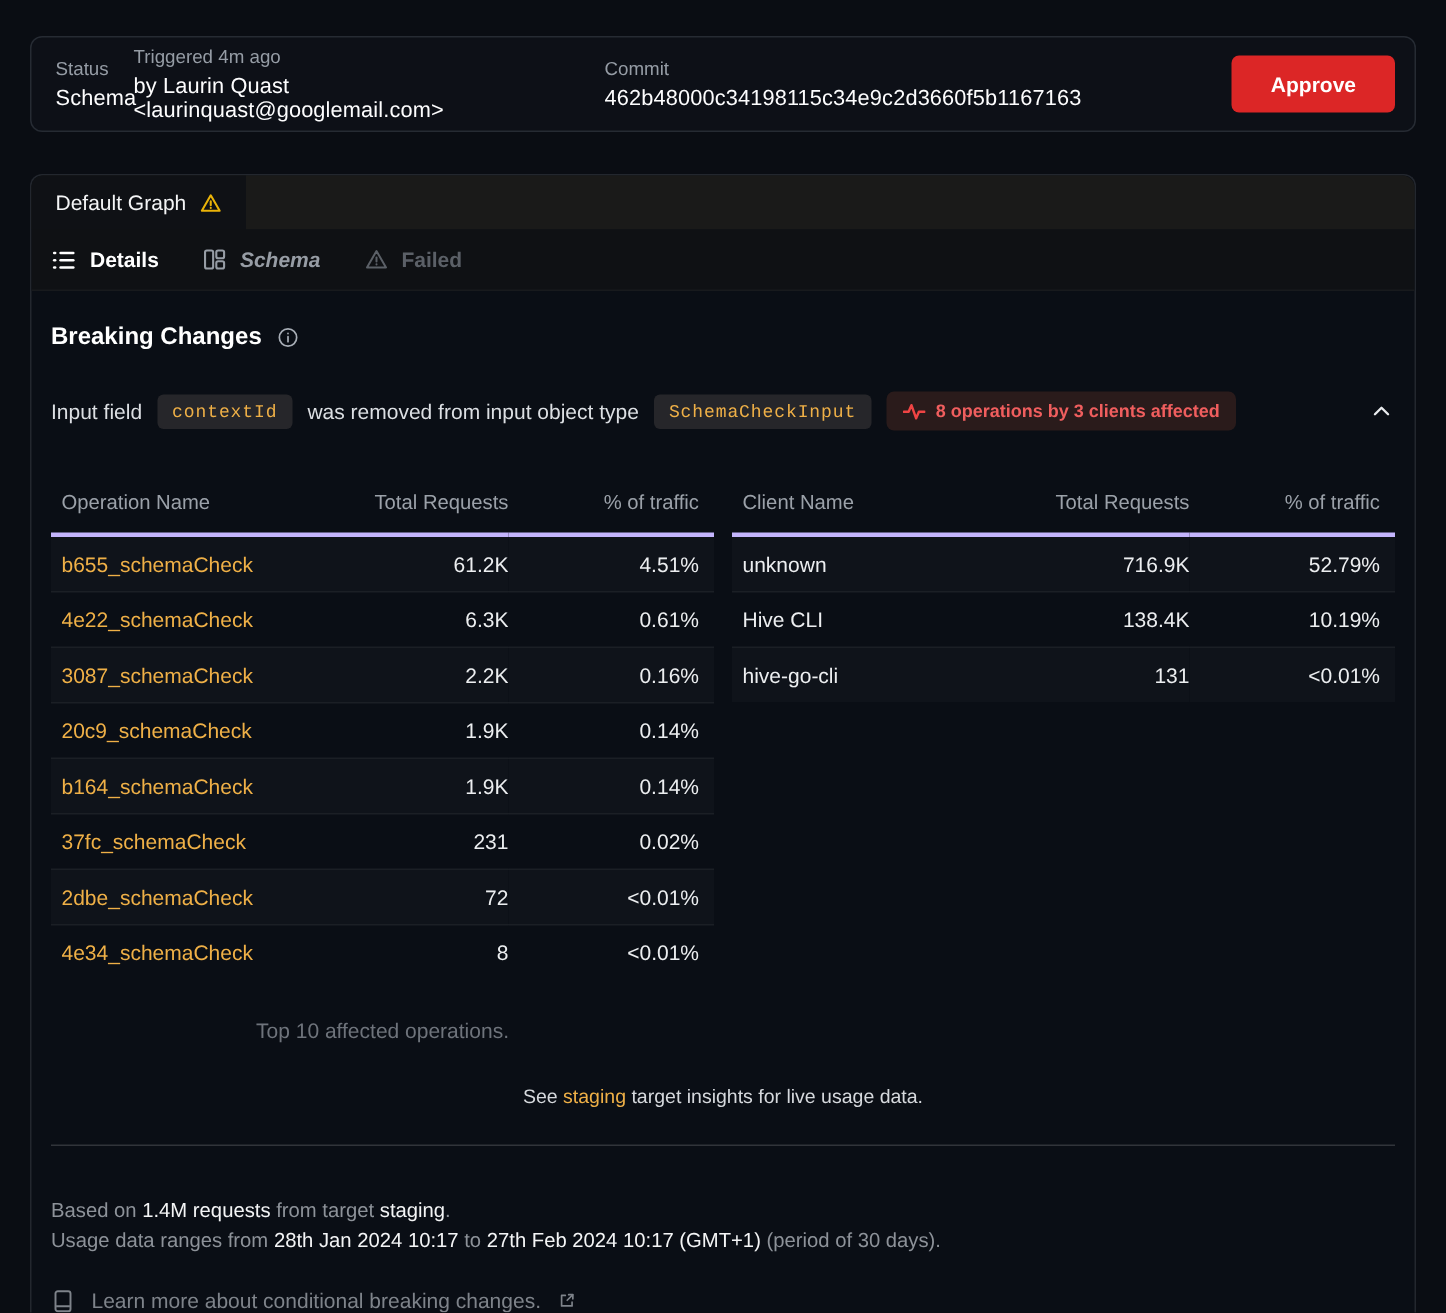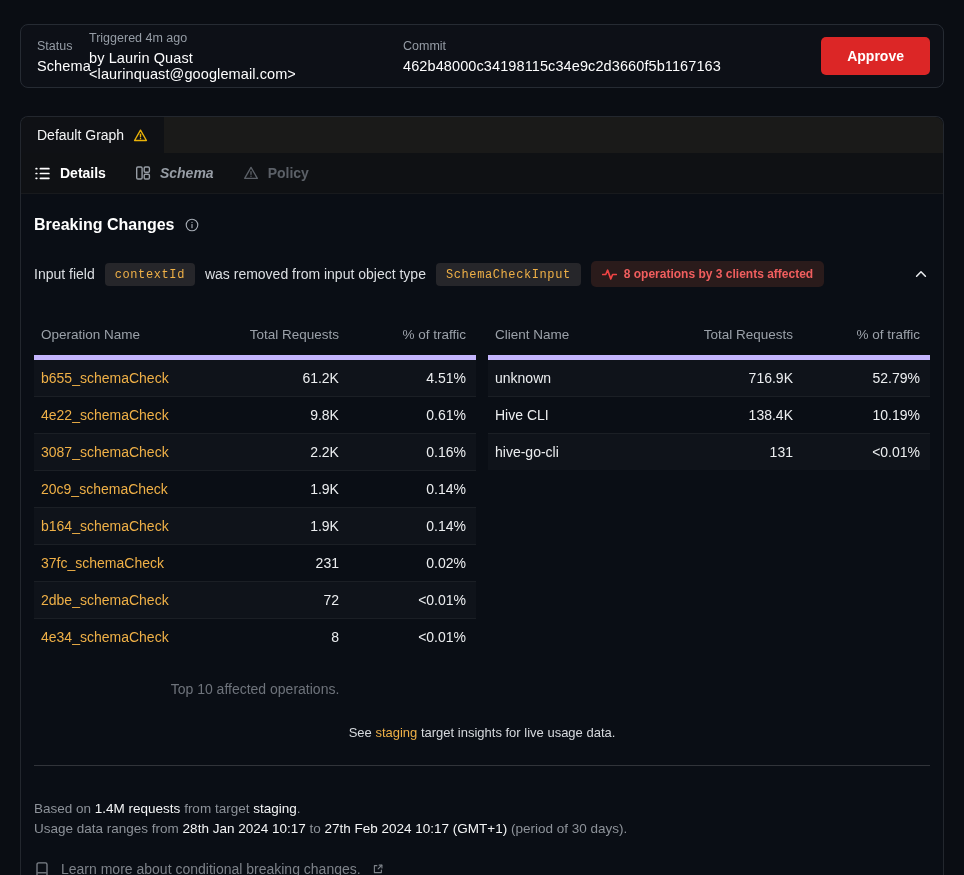--- a/index.html
+++ b/index.html
@@ -116,21 +116,21 @@
   .chevron-btn { margin-left: auto; background: none; border: none; cursor: pointer; display: flex; padding: 2px; }
 
   
   .tables { display: flex; gap: 12px; margin-top: 27px; }
   .twrap { flex: 1; min-width: 0; }
   table { width: 100%; border-collapse: collapse; table-layout: fixed; }
   col.c-name { width: 44%; } col.c-req { width: 25%; } col.c-traffic { width: 31%; }
   th {
     font-size: 13.5px; font-weight: 400; color: #9ba1a9;
     padding: 13px 0 13px;
-    border-bottom: 5px solid #c4b5fd;
+    border-bottom: 3px solid #c4b5fd;
     text-align: right;
   }
   th:first-child { text-align: left; padding-left: 7px; }
   th:last-child, td:last-child { padding-right: 10px; }
   td {
     font-size: 14px; color: #eceef0;
     padding: 10px 0 10px;
     text-align: right;
     white-space: nowrap; overflow: hidden;
   }
@@ -222,21 +222,21 @@
         <span>Schema</span>
       </div>
       <div class="subtab dim">
         <span>
           <svg width="16" height="16" viewBox="0 0 24 24" fill="none" stroke="currentColor" stroke-width="2" stroke-linejoin="round" stroke-linecap="round">
             <path d="M12 3.5 L21.5 20 H2.5 Z"></path>
               <line x1="12" y1="10" x2="12" y2="14"></line>
               <line x1="12" y1="16.8" x2="12" y2="17"></line>
           </svg>
         </span>
-        <span>Policy</span>
+        <span>Failed</span>
       </div>
     </nav>
 
     <div class="content">
 
       <h2 class="section-title">
         <span>Breaking Changes</span>
         <span class="info-icon">
           <svg width="14" height="14" viewBox="0 0 16 16" fill="none" stroke="currentColor" stroke-width="1.3" stroke-linecap="round">
             <circle cx="8" cy="8" r="6.6"></circle>
@@ -283,21 +283,21 @@
               </tr>
             </thead>
             <tbody>
                 <tr>
                   <td>b655_schemaCheck</td>
                   <td>61.2K</td>
                   <td>4.51%</td>
                 </tr>
                 <tr>
                   <td>4e22_schemaCheck</td>
-                  <td>9.8K</td>
+                  <td>6.3K</td>
                   <td>0.61%</td>
                 </tr>
                 <tr>
                   <td>3087_schemaCheck</td>
                   <td>2.2K</td>
                   <td>0.16%</td>
                 </tr>
                 <tr>
                   <td>20c9_schemaCheck</td>
                   <td>1.9K</td>

